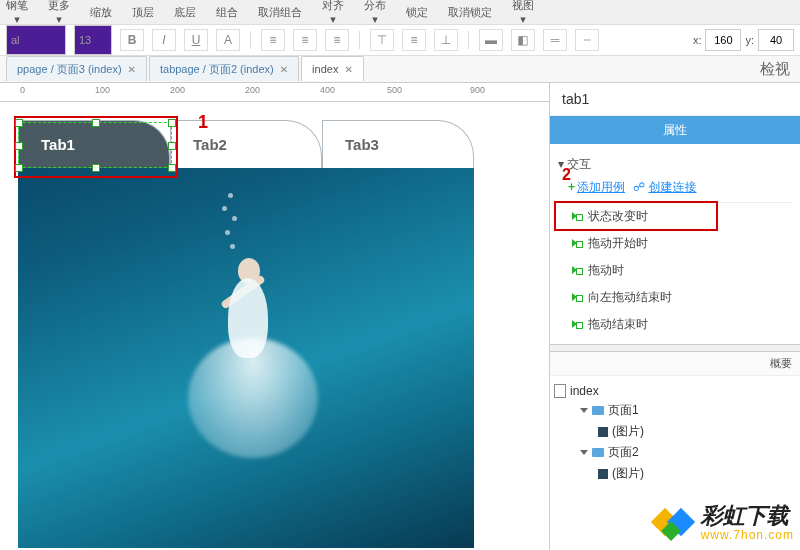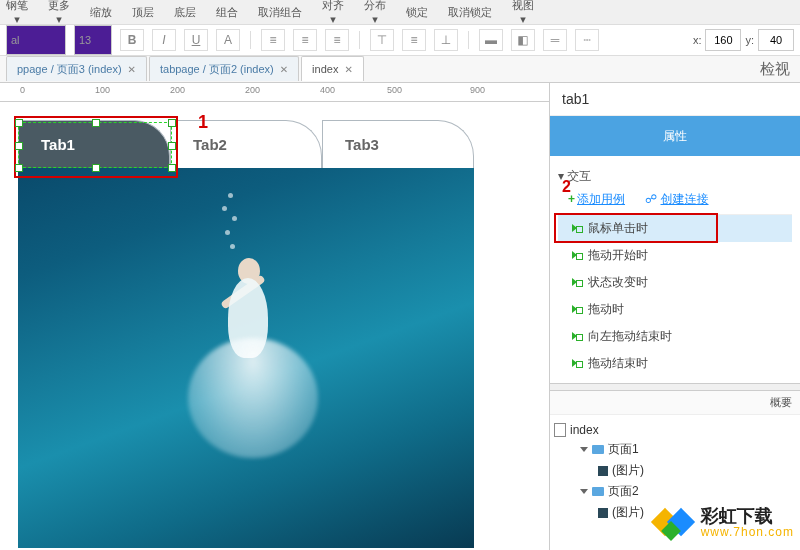--- a/index.html
+++ b/index.html
@@ -33,25 +33,25 @@
 .photo{position:absolute;left:18px;top:66px;width:456px;height:380px;background:linear-gradient(160deg,#0a4a6b 0%,#0d5d7e 20%,#157a99 40%,#1a8fad 55%,#0f6b88 75%,#083a52 100%);overflow:hidden}
 .dancer{position:absolute;left:150px;top:90px;width:160px;height:220px}
 .dancer .body{position:absolute;left:60px;top:20px;width:40px;height:80px;background:rgba(240,248,250,0.9);border-radius:50% 50% 40% 40%}
 .dancer .dress{position:absolute;left:20px;top:80px;width:130px;height:120px;background:radial-gradient(ellipse at 50% 20%,rgba(255,255,255,0.85),rgba(220,240,248,0.45) 60%,rgba(180,220,235,0.15));border-radius:50%;filter:blur(2px)}
 .dancer .head{position:absolute;left:70px;top:0;width:22px;height:26px;background:#e8d8c8;border-radius:50%}
 .dancer .arm{position:absolute;left:50px;top:30px;width:50px;height:8px;background:#e8d8c8;border-radius:4px;transform:rotate(-35deg)}
 .bubbles{position:absolute;left:200px;top:20px;width:30px;height:70px}
 .bubbles i{position:absolute;width:5px;height:5px;background:rgba(255,255,255,0.6);border-radius:50%}
 .side{width:250px;border-left:1px solid #ccc;background:#fff;display:flex;flex-direction:column}
 .side-head{padding:8px 12px;font-size:14px;color:#333;border-bottom:1px solid #eee}
-.side-tabs{display:flex;height:40px}
+.side-tabs{display:flex;height:28px}
 .side-tab{flex:1;background:#4ba3e2;color:#fff;display:flex;align-items:center;justify-content:center;font-size:12px}
 .panel{padding:6px 8px;font-size:12px}
 .panel .sect{color:#555;margin:6px 0;cursor:pointer}
-.link-row{display:flex;gap:20px;align-items:center;margin:4px 0 6px 10px}
+.link-row{display:flex;gap:8px;align-items:center;margin:4px 0 6px 10px}
 .lnk{color:#1a8cff;text-decoration:underline;font-size:12px}
 .plus{color:#2bb02b;font-weight:bold;margin-right:2px}
 .chain{color:#1a8cff}
 .evt-list{border-top:1px solid #eee}
 .evt{padding:5px 4px 5px 14px;display:flex;align-items:center;gap:6px;font-size:12px;color:#444}
 .evt.selected{background:#d7ecfa}
 .evt-box{position:absolute;border:2px solid #d40000;pointer-events:none}
 .evt-ico{width:10px;height:10px;display:inline-block;position:relative}
 .evt-ico::before{content:"";position:absolute;left:0;top:0;border-left:5px solid #2bb02b;border-top:4px solid transparent;border-bottom:4px solid transparent}
 .evt-ico::after{content:"";position:absolute;left:4px;top:2px;width:5px;height:5px;border:1px solid #2bb02b}
@@ -63,21 +63,21 @@
 .doc-ico{width:10px;height:12px;border:1px solid #888;display:inline-block;position:relative}
 .fold-ico{width:12px;height:9px;background:#f3c245;display:inline-block;border-radius:1px}
 .fold-ico.blue{background:#5aa7e0}
 .img-ico{width:10px;height:10px;background:#2a4858;display:inline-block}
 .watermark{position:absolute;right:6px;bottom:6px;display:flex;align-items:center;gap:6px}
 .wm-logo{width:42px;height:42px;position:relative}
 .wm-logo .a{position:absolute;width:20px;height:20px;background:#f5b400;transform:rotate(45deg);left:2px;top:10px}
 .wm-logo .b{position:absolute;width:20px;height:20px;background:#1a8cff;transform:rotate(45deg);left:18px;top:10px}
 .wm-logo .c{position:absolute;width:14px;height:14px;background:#2bb02b;transform:rotate(45deg);left:11px;top:22px}
 .wm-txt{line-height:1.1}
-.wm-txt .t1{font-size:18px;font-weight:bold;color:#222}
+.wm-txt .t1{font-size:22px;font-weight:bold;font-style:italic;color:#222}
 .wm-txt .t2{font-size:12px;color:#f5b400;font-weight:normal;letter-spacing:1px}
 </style>
 </head>
 <body>
 
 <div class="toolbar-top">
   <div class="grp">
       <span class="lbl">钢笔</span>
       <span>▾</span>
     </div>
@@ -221,32 +221,28 @@
       <div class="side-tab">属性</div>
     </div>
     <div class="panel" style="position:relative">
       <div class="sect">▾ <span>交互</span></div>
       <div class="annot" style="left:12px;top:22px;font-size:16px">2</div>
       <div class="link-row">
         <span><span class="plus">+</span><span class="lnk">添加用例</span></span>
         <span><span class="chain">☍</span> <span class="lnk">创建连接</span></span>
       </div>
       <div class="evt-list" style="position:relative">
-        <div class="evt selected">
-            <span class="evt-ico"></span>
-            <span>鼠标单击时</span>
-          </div>
         <div class="evt-box" style="left:-4px;top:-2px;width:160px;height:26px"></div>
         <div class="evt">
             <span class="evt-ico"></span>
+            <span>状态改变时</span>
+          </div>
+        <div class="evt">
+            <span class="evt-ico"></span>
             <span>拖动开始时</span>
-          </div>
-        <div class="evt">
-            <span class="evt-ico"></span>
-            <span>状态改变时</span>
           </div>
         <div class="evt">
             <span class="evt-ico"></span>
             <span>拖动时</span>
           </div>
         <div class="evt">
             <span class="evt-ico"></span>
             <span>向左拖动结束时</span>
           </div>
         <div class="evt">

